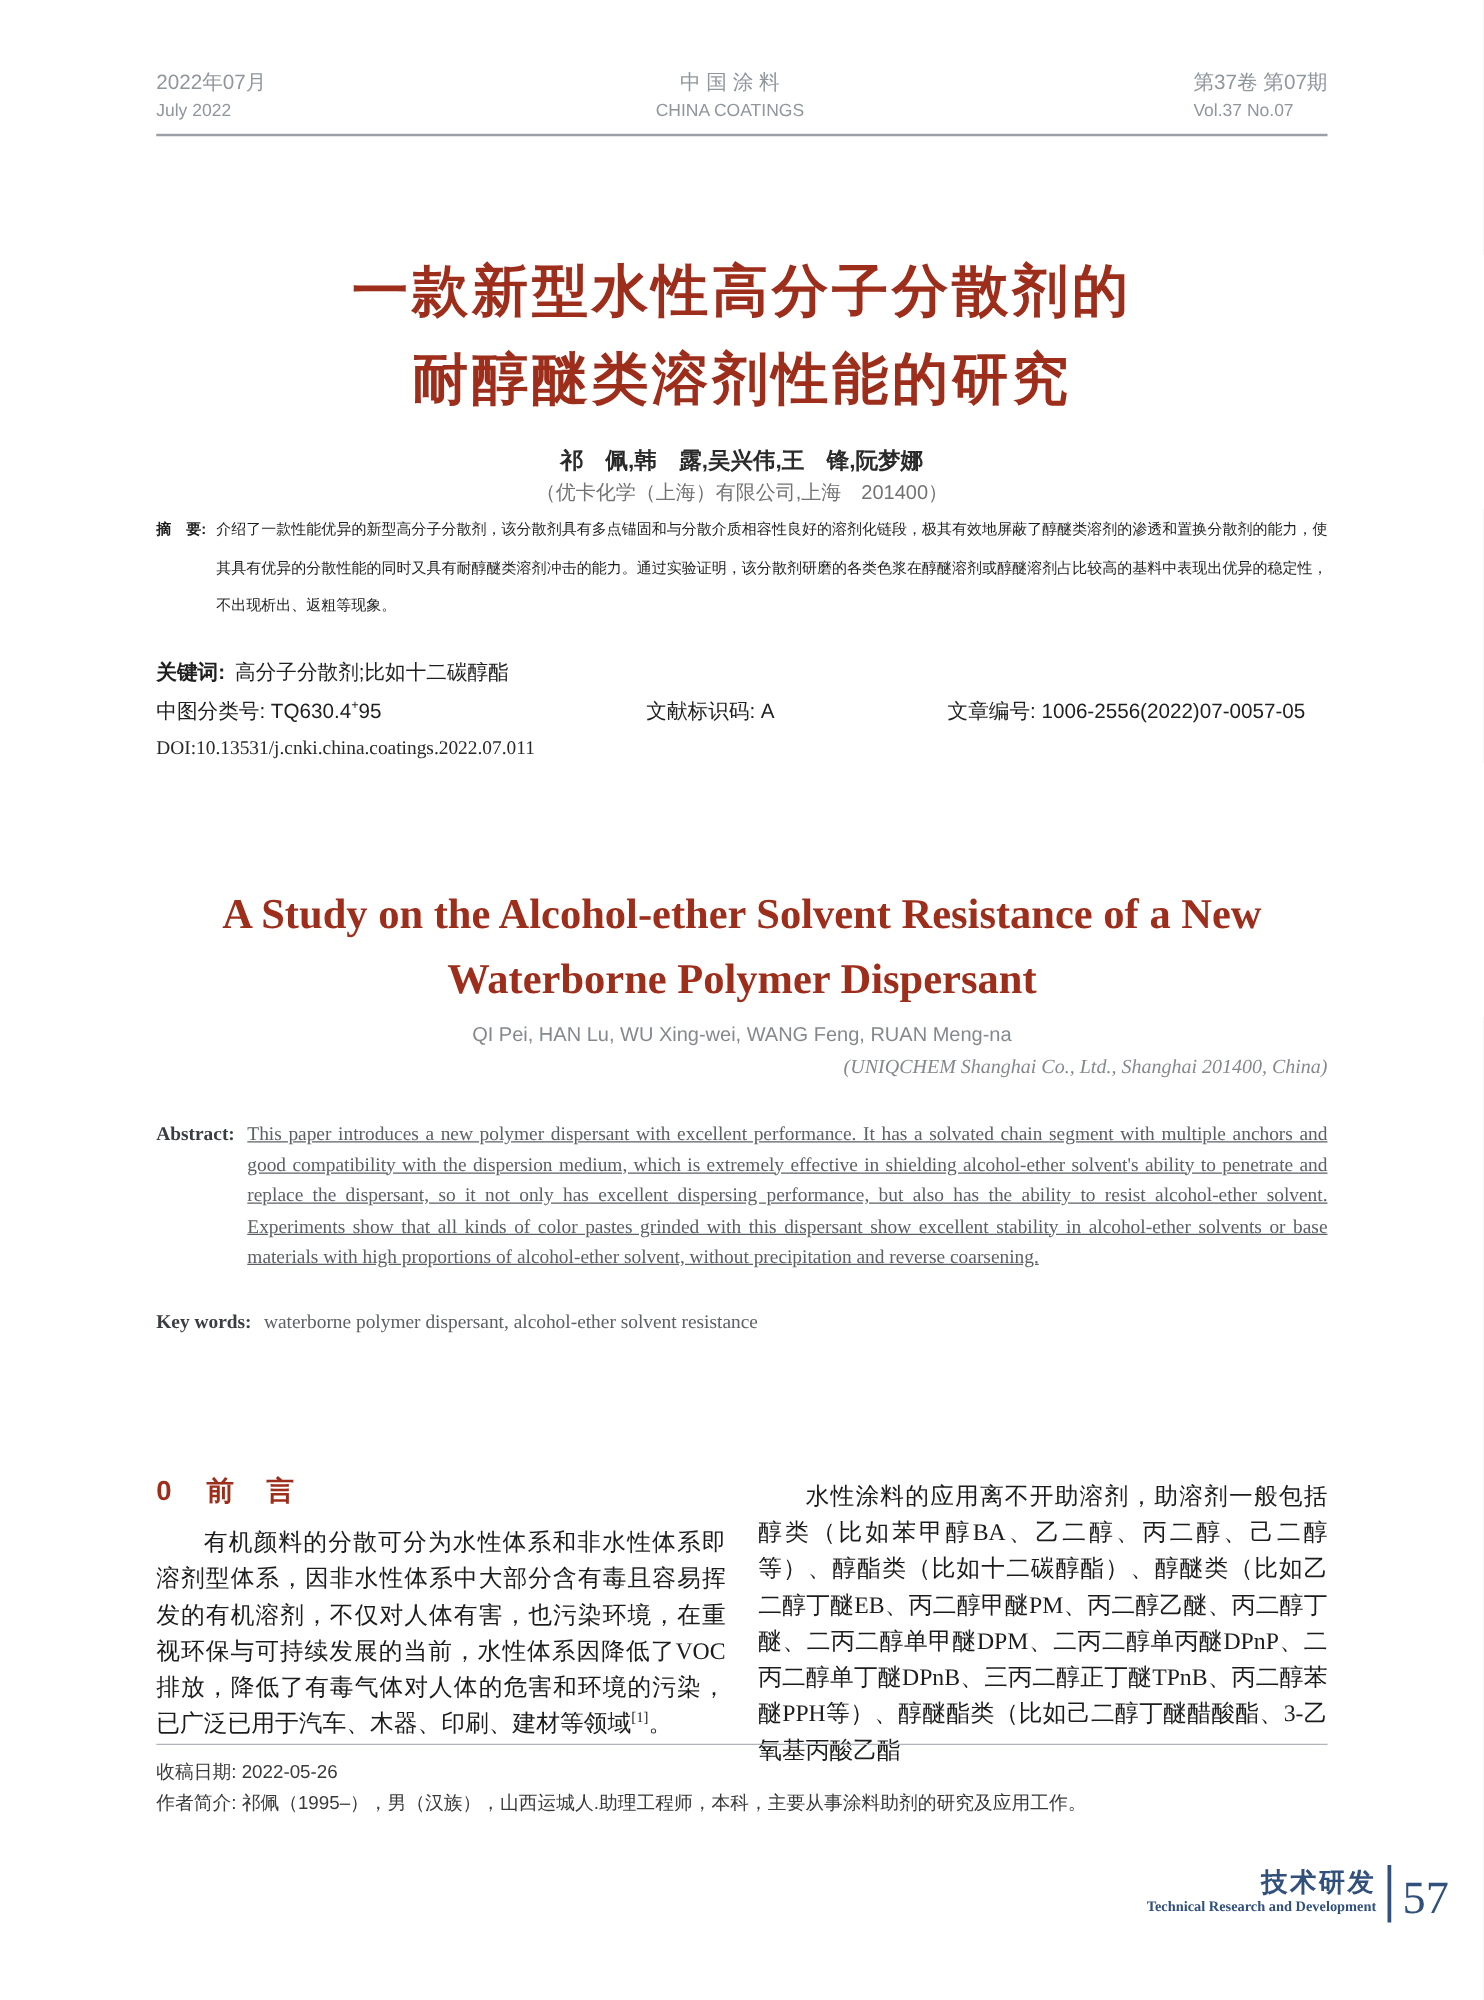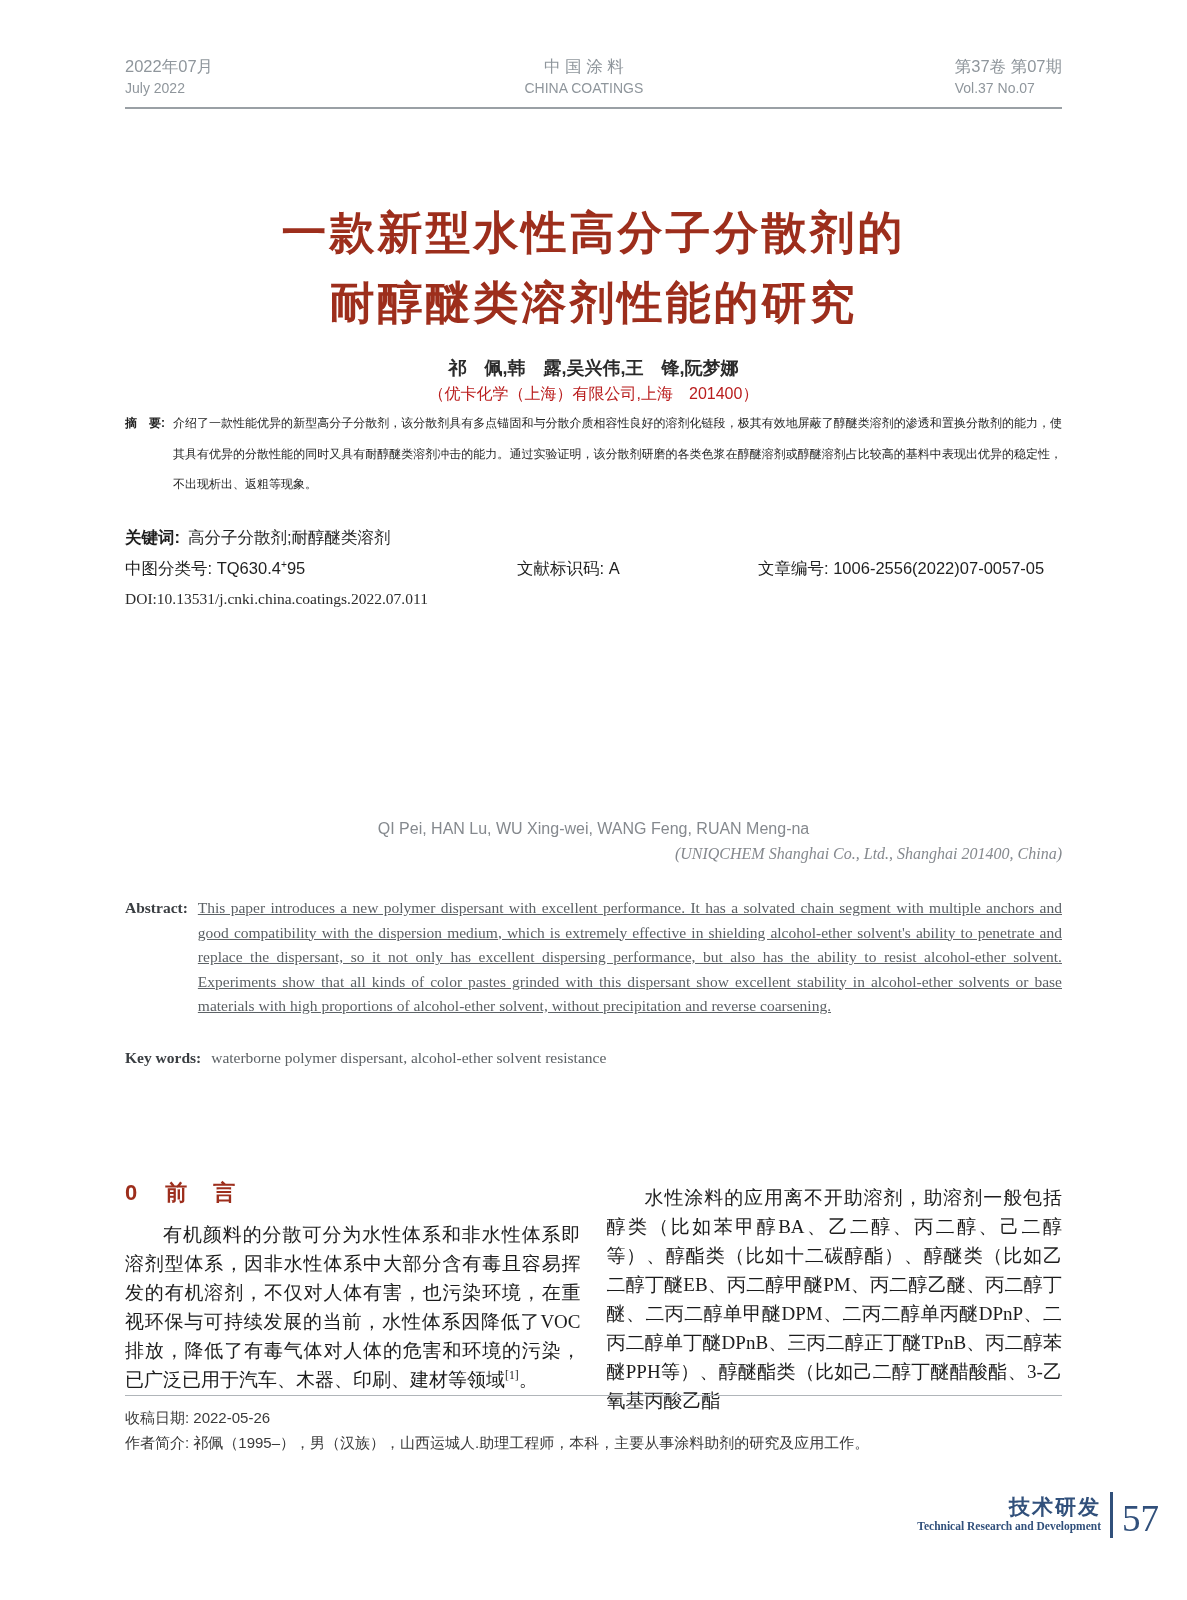--- a/index.html
+++ b/index.html
@@ -15,21 +15,21 @@
   .journal-header { top:55px; display:flex; justify-content:space-between;
     color:#8f969c; padding-bottom:8px; border-bottom:2px solid #9aa0a5; }
   .jh-cell { line-height:22px; font-size:16.5px; }
   .jh-cell .en { font-size:14px; }
   .jh-left { text-align:left; } .jh-center { text-align:center; } .jh-right { text-align:left; }
 
   
   .cn-title { top:198px; text-align:center; color:#9d2e1c; font-weight:bold;
     font-size:45px; line-height:70px; letter-spacing:3px; }
   .cn-authors { top:356px; text-align:center; font-size:18px; font-weight:bold; color:#2a2a2a; }
-  .cn-affiliation { top:384px; text-align:center; font-size:16px; color:#b91c1c; }
+  .cn-affiliation { top:384px; text-align:center; font-size:16px; color:#737373; }
 
   
   .hang { display:flex; align-items:flex-start; }
   .hang .label { font-weight:bold; white-space:nowrap; margin-right:8px; }
   .abstract-cn { top:408px; font-size:12px; line-height:30.5px; }
   .abstract-cn .body { text-align:justify; }
   .keywords-cn { top:527px; font-size:16.5px; }
   .meta-row { top:558px; height:24px; font-size:16.5px; }
   .meta-item { position:absolute; top:0; white-space:nowrap; }
   .meta-item .label { font-weight:normal; }
@@ -108,40 +108,44 @@
   <div class="abs cn-authors">祁　佩,韩　露,吴兴伟,王　锋,阮梦娜</div>
   <div class="abs cn-affiliation">（优卡化学（上海）有限公司,上海　201400）</div>
 
   <div class="abs abstract-cn hang">
     <span class="label">摘　要:</span>
     <span class="body">介绍了一款性能优异的新型高分子分散剂，该分散剂具有多点锚固和与分散介质相容性良好的溶剂化链段，极其有效地屏蔽了醇醚类溶剂的渗透和置换分散剂的能力，使其具有优异的分散性能的同时又具有耐醇醚类溶剂冲击的能力。通过实验证明，该分散剂研磨的各类色浆在醇醚溶剂或醇醚溶剂占比较高的基料中表现出优异的稳定性，不出现析出、返粗等现象。</span>
   </div>
 
   <div class="abs keywords-cn hang">
     <span class="label">关键词:</span>
-    <span class="body">高分子分散剂;耐醇醚类溶剂</span>
+    <span class="body">高分子分散剂;比如十二碳醇酯</span>
   </div>
 
   <div class="abs meta-row">
     <span class="meta-item meta-clc">
       <span class="label">中图分类号:</span>
       <span>TQ630.4</span><sup>+</sup><span>95</span>
     </span>
     <span class="meta-item meta-doc">
       <span class="label">文献标识码:</span>
       <span>A</span>
     </span>
     <span class="meta-item meta-id">
       <span class="label">文章编号:</span>
       <span>1006-2556(2022)07-0057-05</span>
     </span>
   </div>
 
   <div class="abs doi-line">DOI:10.13531/j.cnki.china.coatings.2022.07.011</div>
 
+  <div class="abs en-title">
+    <div>A Study on the Alcohol-ether Solvent Resistance of a New</div>
+    <div>Waterborne Polymer Dispersant</div>
+  </div>
 
   <div class="abs en-authors">QI Pei, HAN Lu, WU Xing-wei, WANG Feng, RUAN Meng-na</div>
   <div class="abs en-affiliation">(UNIQCHEM Shanghai Co., Ltd., Shanghai 201400, China)</div>
 
   <div class="abs abstract-en hang">
     <span class="label">Abstract:</span>
     <span class="body">This paper introduces a new polymer dispersant with excellent performance. It has a solvated chain segment with multiple anchors and good compatibility with the dispersion medium, which is extremely effective in shielding alcohol-ether solvent's ability to penetrate and replace the dispersant, so it not only has excellent dispersing performance, but also has the ability to resist alcohol-ether solvent. Experiments show that all kinds of color pastes grinded with this dispersant show excellent stability in alcohol-ether solvents or base materials with high proportions of alcohol-ether solvent, without precipitation and reverse coarsening.</span>
   </div>
 
   <div class="abs keywords-en hang">

